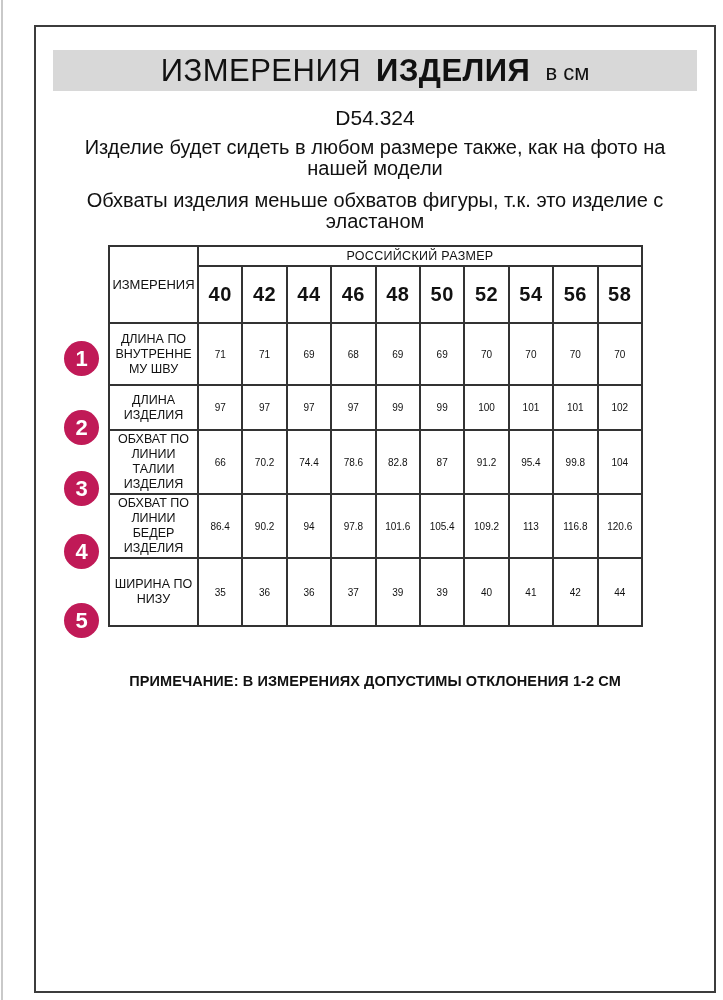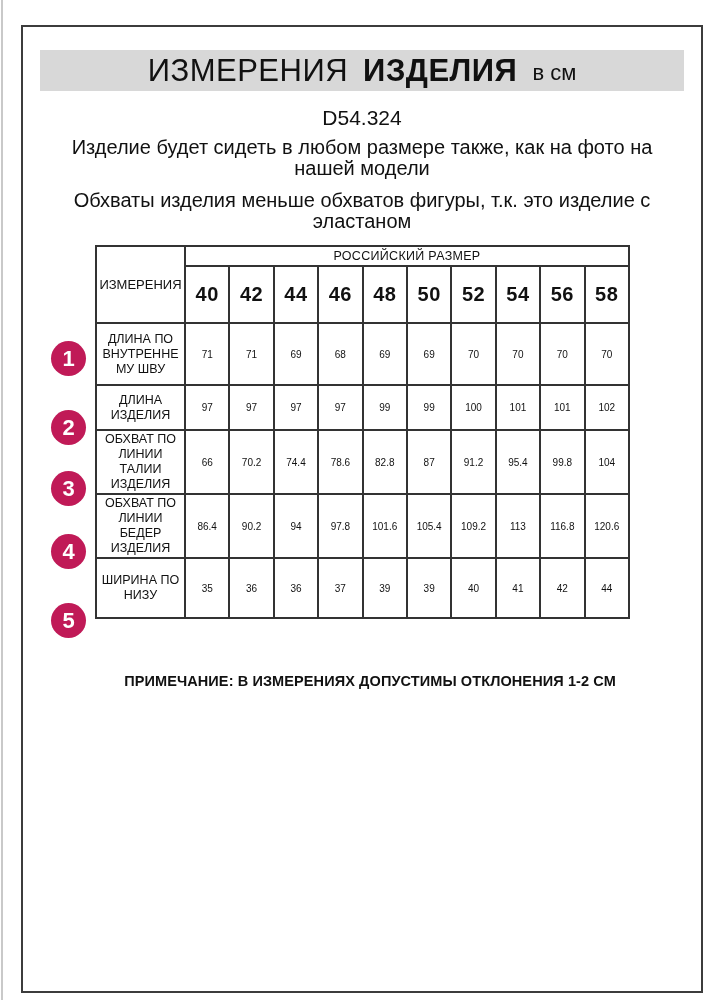--- a/index.html
+++ b/index.html
@@ -9,21 +9,21 @@
     font-family:"Liberation Sans", sans-serif;
     color:#111;
     position:relative;
     overflow:hidden;
   }
   .edge-line {
     position:absolute; left:1px; top:0; width:2px; height:1000px;
     background:#c9c9c9;
   }
   .frame {
-    position:absolute; left:21px; top:25px;
+    position:absolute; left:34px; top:25px;
     width:678px; height:964px;
     border:2px solid #3c3c3c;
     background:#fff;
   }
   .title-bar {
     position:absolute; left:17px; top:23px;
     width:644px; height:41px;
     background:#d8d8d8;
     display:flex; align-items:center; justify-content:center;
     gap:15px;
@@ -61,33 +61,32 @@
   th.size-h { height:53px; font-size:20px; font-weight:700; letter-spacing:0.5px; }
   td.label {
     font-size:12.5px; line-height:15px;
     white-space:pre-line; font-weight:400;
   }
   td.val { font-size:10px; }
   tr.r0 { height:62px; }
   tr.r1 { height:45px; }
   tr.r2 { height:57px; }
   tr.r3 { height:64px; }
-  tr.r4 { height:60px; }
+  tr.r4 { height:68px; }
   .badge {
     position:absolute; left:28px;
     width:35px; height:35px; border-radius:50%;
     background:#c01a57; color:#ffffff;
     font-size:22px; font-weight:700;
     display:flex; align-items:center; justify-content:center;
   }
   .footnote {
     position:absolute; top:646px; left:0; width:100%;
     text-align:center; font-weight:700; font-size:14.5px;
     letter-spacing:0.1px;
-    padding-left:8px;
   }
 </style>
 </head>
 <body>
 
 <div class="edge-line"></div>
 
 <div class="frame">
 
   <div class="title-bar" style="background: rgb(216, 216, 216);">

